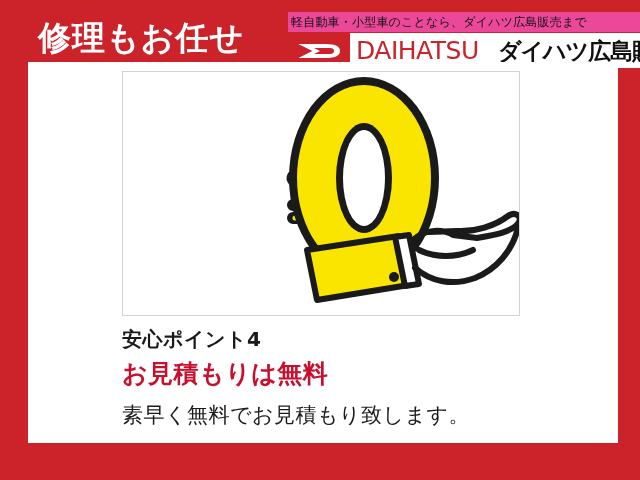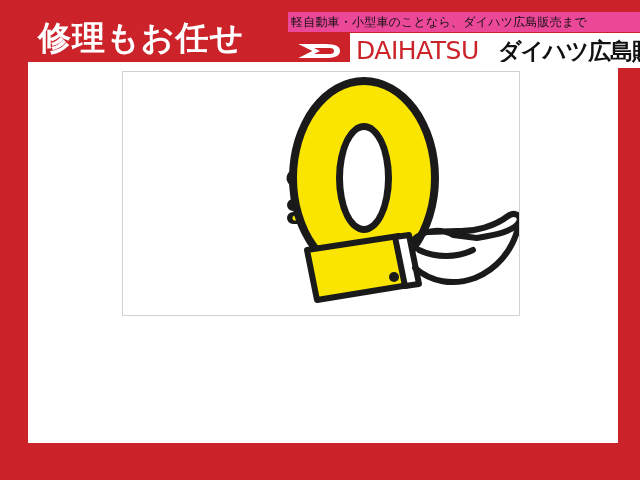--- a/index.html
+++ b/index.html
@@ -249,14 +249,19 @@
                    C 372 154, 352 160, 334 159
                    L 306 160" fill="#ffffff" stroke="#1a1a1a" stroke-width="6" stroke-linejoin="round" stroke-linecap="round"></path>
           <path d="M292 196
                    C 308 210, 330 214, 352 206
                    C 372 198, 390 180, 396 152" fill="none" stroke="#1a1a1a" stroke-width="6" stroke-linecap="round"></path>
           <path d="M296 178 C 312 186, 334 186, 350 178" fill="none" stroke="#1a1a1a" stroke-width="6" stroke-linecap="round"></path>
         </g>
       </svg>
     </div>
 
+    <div class="caption">
+      <div class="point-label">安心ポイント4</div>
+      <div class="point-title">お見積もりは無料</div>
+      <div class="point-desc">素早く無料でお見積もり致します。</div>
+    </div>
   </div>
 </div>
 
 </body></html>

